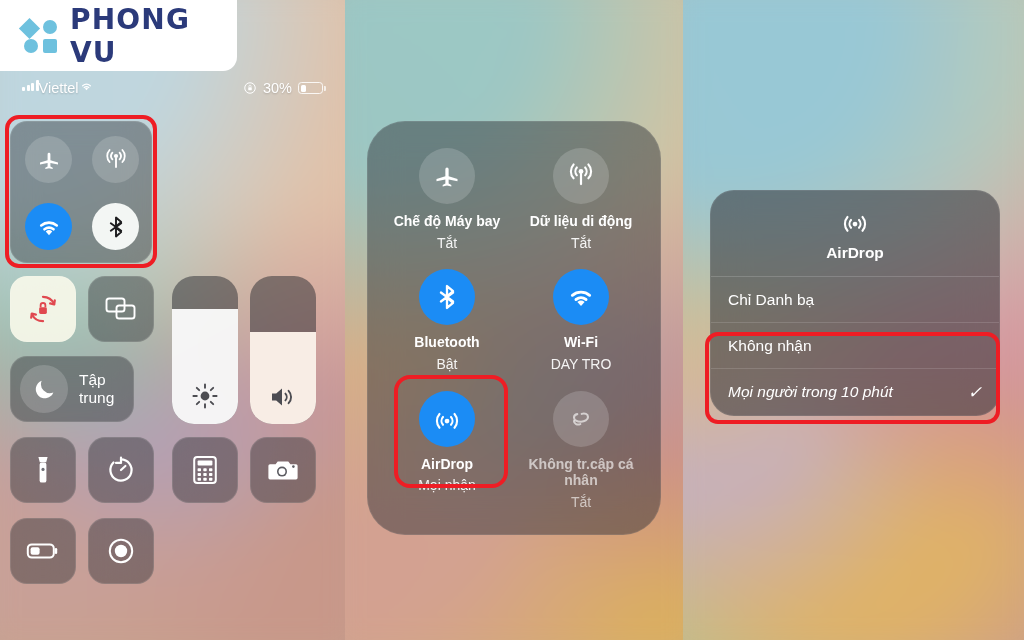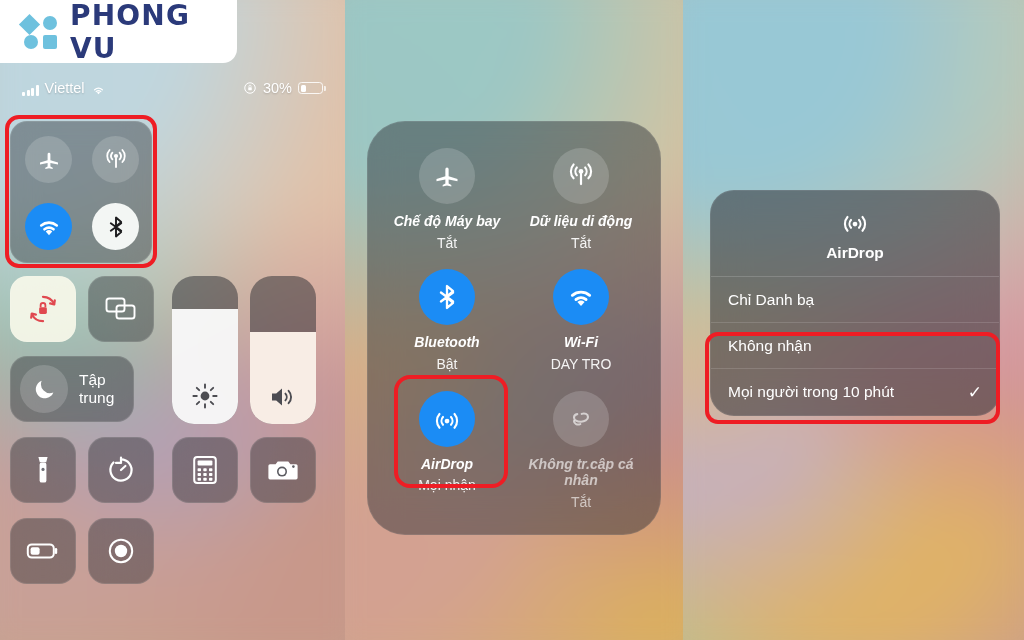--- a/index.html
+++ b/index.html
@@ -56,42 +56,42 @@
       radial-gradient(circle at 92% 42%, rgba(210,145,150,0.9) 0 22%, transparent 50%),
       radial-gradient(circle at 12% 58%, rgba(195,175,200,0.85) 0 22%, transparent 50%),
       radial-gradient(circle at 50% 74%, rgba(225,180,100,0.92) 0 24%, transparent 54%),
       radial-gradient(circle at 95% 78%, rgba(200,145,150,0.9) 0 24%, transparent 52%),
       radial-gradient(circle at 30% 96%, rgba(175,200,155,0.9) 0 24%, transparent 54%),
       linear-gradient(168deg, #a6c9dd 0%, #c7aeb2 32%, #cf9f8d 58%, #c9a96f 100%);
   }
 
   
   #logo-box {
-    position: absolute; left: 0; top: 0; width: 237px; height: 63px;
+    position: absolute; left: 0; top: 0; width: 237px; height: 71px;
     background: #ffffff; border-bottom-right-radius: 14px;
     display: flex; align-items: center; gap: 8px; padding-left: 22px; z-index: 20;
   }
   .logo-marks { position: relative; width: 40px; height: 34px; flex: none; }
   .lm { position: absolute; background: #6ec1de; }
   .lm-diamond { width: 15px; height: 15px; left: 0; top: 2px; transform: rotate(45deg); }
   .lm-circle-tr { width: 14px; height: 14px; left: 21px; top: 1px; border-radius: 50%; }
   .lm-circle-bl { width: 14px; height: 14px; left: 2px; top: 20px; border-radius: 50%; }
   .lm-square-br { width: 14px; height: 14px; left: 21px; top: 20px; border-radius: 2px; }
   #logo-text {
     font-family: "DejaVu Sans", sans-serif;
     font-size: 28px; font-weight: 700; letter-spacing: 1.2px; color: #2b3a7a;
   }
 
   
   #status-bar {
     position: absolute; top: 76px; left: 0; width: 345px; height: 24px;
     display: flex; align-items: center; padding: 0 22px; color: #fff;
     font-size: 14.5px; z-index: 15; text-shadow: 0 1px 2px rgba(0,0,0,.18);
   }
-  .sb-left { display: flex; align-items: flex-end; gap: 6px; }
+  .sb-left { display: flex; align-items: flex-start; }
   .sb-right { display: flex; align-items: center; gap: 6px; margin-left: auto; }
   .bars { display: flex; align-items: flex-end; gap: 1.5px; height: 11px; }
   .bars i { display: block; width: 3px; background: #fff; border-radius: 1px; }
   .bars i:nth-child(1) { height: 4px; }
   .bars i:nth-child(2) { height: 6px; }
   .bars i:nth-child(3) { height: 8.5px; }
   .bars i:nth-child(4) { height: 11px; }
   .batt { width: 25px; height: 12px; border: 1.6px solid rgba(255,255,255,.85);
           border-radius: 3.5px; position: relative; }
   .batt::after { content:""; position:absolute; right:-3.5px; top:3.2px; width:2px; height:4.5px;
@@ -167,39 +167,39 @@
     border: .5px solid rgba(255,255,255,.08);
   }
   .conn-grid { position: absolute; inset: 0; display: grid;
                grid-template-columns: 1fr 1fr; grid-template-rows: repeat(3, 1fr);
                padding: 26px 12px 22px; }
   .conn-cell { display: flex; flex-direction: column; align-items: center; gap: 9px; }
   .conn-circle { width: 56px; height: 56px; border-radius: 50%;
                  display: flex; align-items: center; justify-content: center; }
   .conn-circle.off { background: rgba(255,255,255,.17); }
   .conn-circle.on  { background: #1b8cf5; }
-  .conn-name { color: #fff; font-size: 14px; font-weight: 600; text-align: center; line-height: 1.2; font-style: italic; }
+  .conn-name { color: #fff; font-size: 14px; font-weight: 600; text-align: center; line-height: 1.2; }
   .conn-state { color: rgba(255,255,255,.92); font-size: 14px; text-align: center; margin-top: -4px; }
   .dim .conn-name, .dim .conn-state { color: rgba(255,255,255,.62); }
 
   
   #airdrop-dialog {
     position: absolute; left: 27px; top: 190px; width: 290px; border-radius: 24px;
     background: rgba(48,48,54,.55); overflow: hidden;
     backdrop-filter: blur(18px); -webkit-backdrop-filter: blur(18px);
     border: .5px solid rgba(255,255,255,.08);
   }
   #airdrop-dialog-header { padding: 16px 0 14px; display: flex; flex-direction: column;
                            align-items: center; gap: 7px;
                            border-bottom: .7px solid rgba(255,255,255,.16); }
   #airdrop-dialog-title { color: #fff; font-size: 15.5px; font-weight: 700; }
   .ad-option { height: 46px; display: flex; align-items: center; padding: 0 17px;
                color: #fff; font-size: 15.5px;
                border-bottom: .7px solid rgba(255,255,255,.13); }
-  .ad-option:last-child { border-bottom: none; }
+  .ad-option:last-child { border-bottom: none; font-style: italic; }
   .ad-check { margin-left: auto; font-size: 17px; color: #fff; }
 
   
   .redbox { position: absolute; border: 4px solid #ee1d24; border-radius: 14px;
             pointer-events: none; z-index: 30; }
   #redbox-conn    { left: 5px;  top: 115px; width: 152px; height: 153px; }
   #redbox-airdrop { left: 49px; top: 375px; width: 114px; height: 113px; border-radius: 16px; }
   #redbox-options { left: 22px; top: 332px; width: 295px; height: 92px; border-radius: 13px; }
 
   .ic { display: block; }

